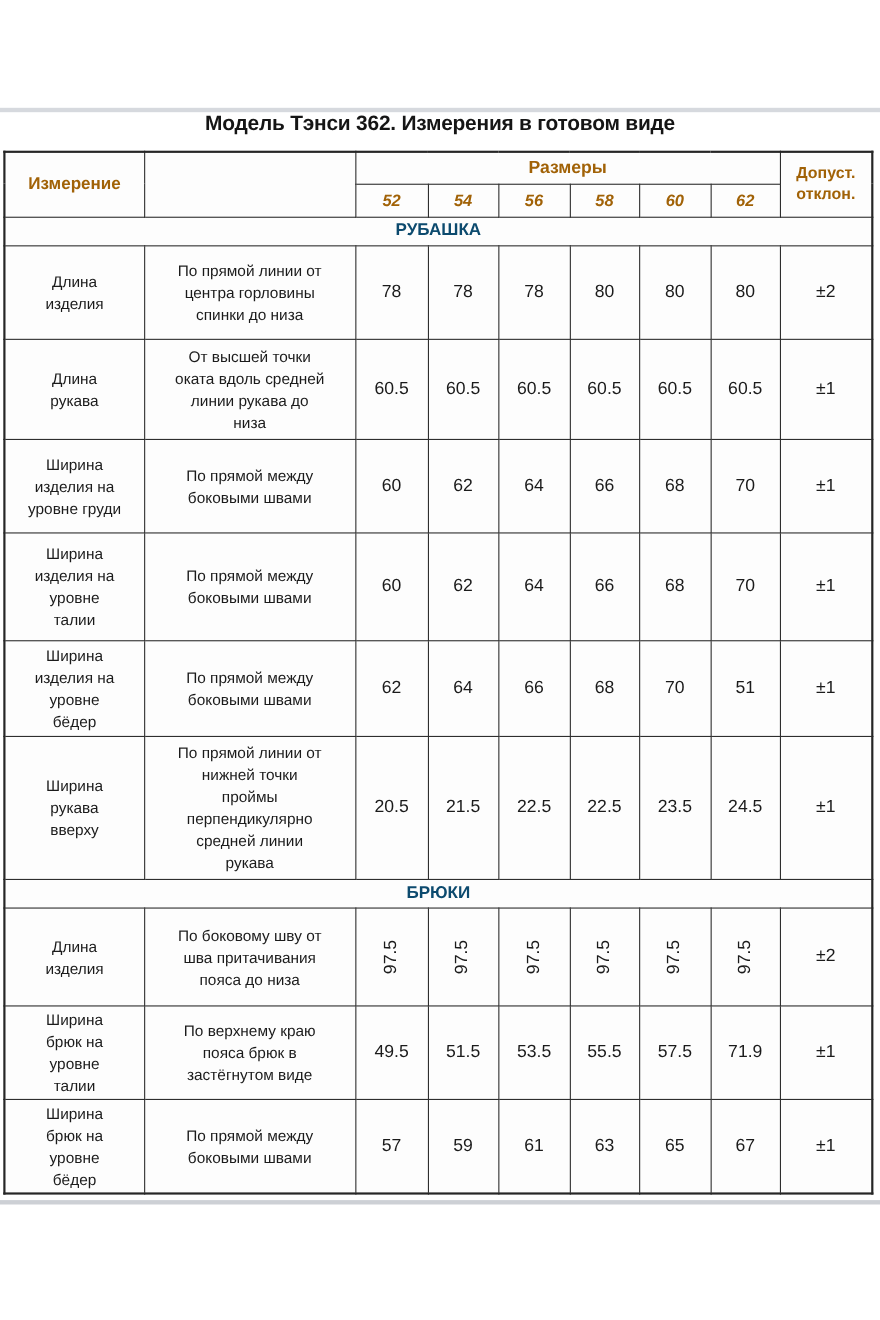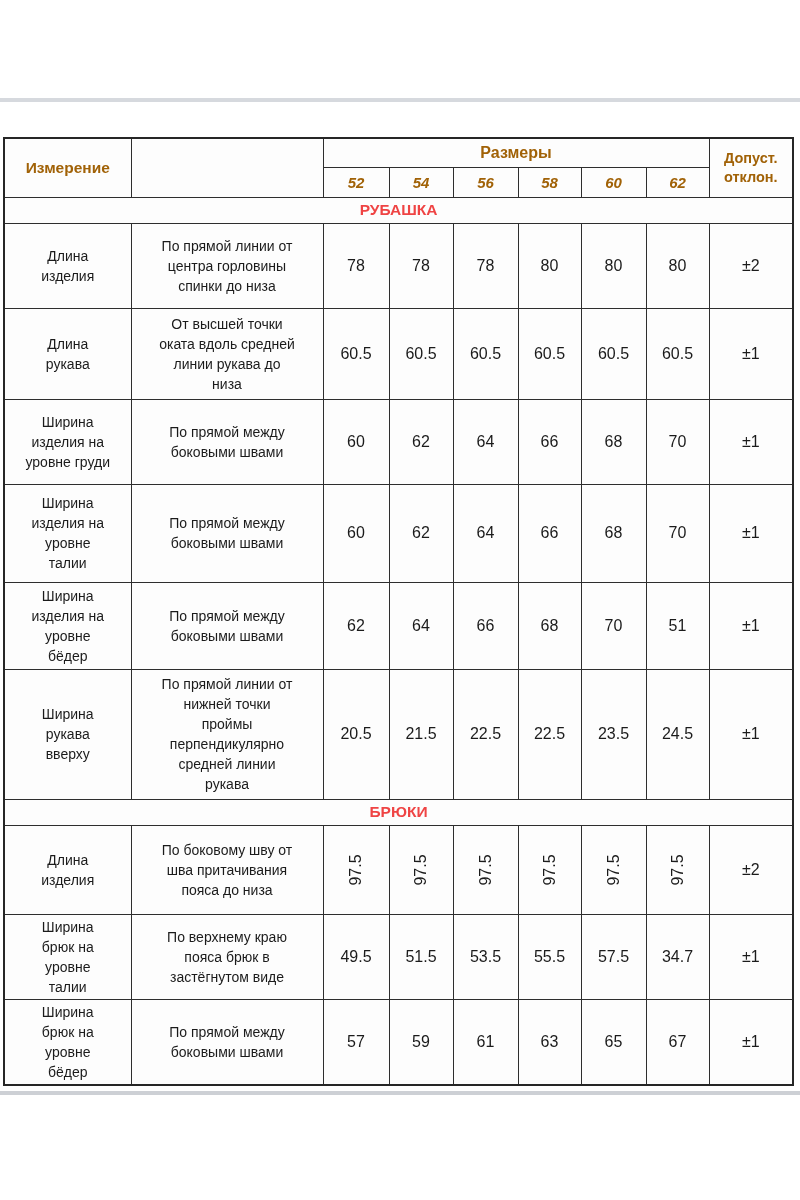--- a/index.html
+++ b/index.html
@@ -39,21 +39,21 @@
   }
   thead tr.h1 { height: 29px; }
   thead tr.h2 { height: 30px; }
   .meas th { font-weight: 700; color: #a16207; }
   .hdr-meas  { font-size: 15.5px; }
   .hdr-sizes { font-size: 16px; }
   .size-th   { font-size: 15px; font-style: italic; }
   .hdr-tol   { font-size: 14.5px; white-space: pre-line; line-height: 1.3; }
 
   tr.sec { height: 26px; }
-  tr.sec td { font-weight: 700; font-size: 15.5px; padding: 1px; color: #ef4444; }
+  tr.sec td { font-weight: 700; font-size: 15.5px; padding: 1px; color: #0c4a6e; }
 
   td.name { font-size: 14px; line-height: 20px; white-space: pre-line; }
   td.desc { font-size: 14px; line-height: 20px; white-space: pre-line; }
   td.val, td.tol { font-size: 16px; }
   span.rot { display: inline-block; transform: rotate(-90deg); white-space: nowrap; }
 
   tr.r0 { height: 85px; }
   tr.r1 { height: 91px; }
   tr.r2 { height: 85px; }
   tr.r3 { height: 98px; }
@@ -62,20 +62,21 @@
   tr.r6 { height: 89px; }
   tr.r7 { height: 85px; }
   tr.r8 { height: 86px; }
 </style>
 </head>
 <body>
 
 <div class="page">
   <div class="artifact artifact-top"></div>
 
+  <h1 class="title">Модель Тэнси 362. Измерения в готовом виде</h1>
 
   <table class="meas">
     <colgroup>
       <col style="width:127px">
       <col style="width:192px">
       <col style="width:66px">
       <col style="width:64px">
       <col style="width:65px">
       <col style="width:63px">
       <col style="width:65px">
@@ -217,21 +218,21 @@
 уровне
 талии</td>
           <td class="desc">По верхнему краю
 пояса брюк в
 застёгнутом виде</td>
           <td class="val"><span>49.5</span></td>
           <td class="val"><span>51.5</span></td>
           <td class="val"><span>53.5</span></td>
           <td class="val"><span>55.5</span></td>
           <td class="val"><span>57.5</span></td>
-          <td class="val"><span>34.7</span></td>
+          <td class="val"><span>71.9</span></td>
           <td class="tol">±1</td>
         </tr>
         <tr class="r8">
           <td class="name">Ширина
 брюк на
 уровне
 бёдер</td>
           <td class="desc">По прямой между
 боковыми швами</td>
           <td class="val"><span>57</span></td>

